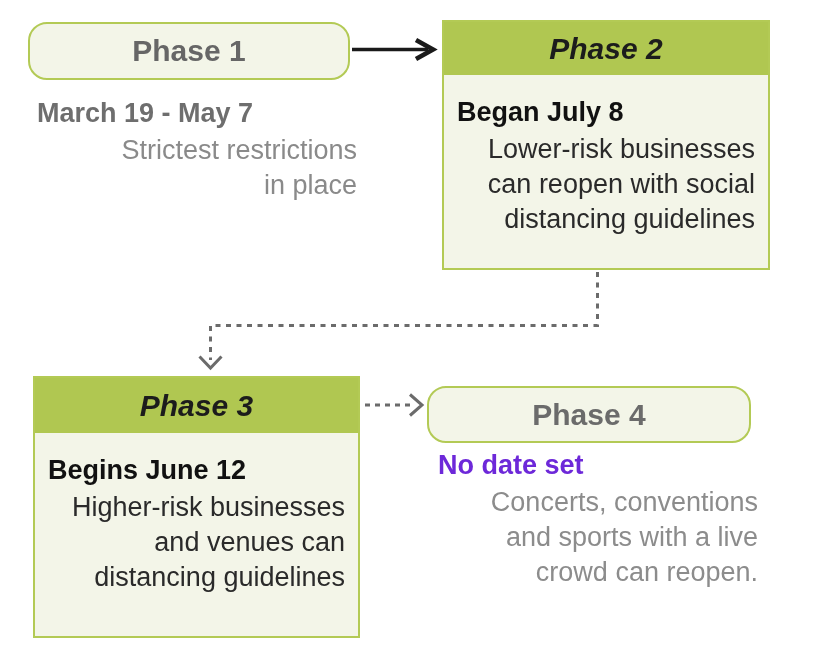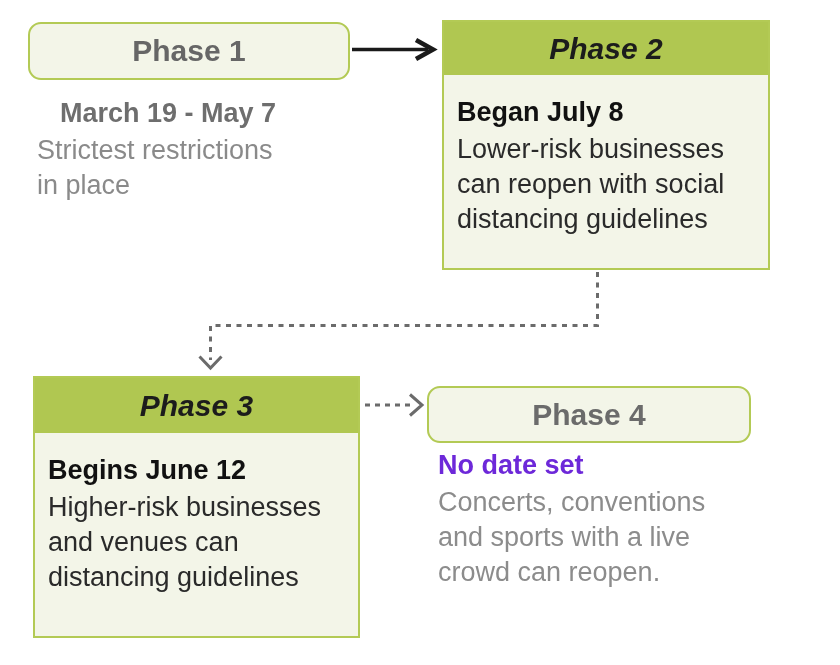--- a/index.html
+++ b/index.html
@@ -14,21 +14,21 @@
   .connectors {
     position:absolute;
     left:0; top:0;
     width:840px; height:665px;
     pointer-events:none;
   }
   .pill, .card { box-sizing:border-box; position:absolute; }
   .pill {
     border:2px solid #b3ca55;
     background:#f3f5e8;
-    border-radius:13px;
+    border-radius:19px;
     display:flex;
     align-items:center;
     justify-content:center;
     font-weight:bold;
     font-size:30px;
   }
   .pill-phase1 { left:28px; top:22px; width:322px; height:58px; color:#666666; }
   .pill-phase4 { left:427px; top:386px; width:324px; height:57px; color:#6b6b6b; }
   .card {
     border:2px solid #b3ca55;
@@ -48,30 +48,30 @@
   }
   .card-phase2 .card-header { height:53px; }
   .card-phase3 .card-header { height:55px; }
   .card-body {
     padding:20px 13px 0 13px;
     font-size:27px;
     line-height:35px;
     color:#2a2a2a;
   }
   .body-date { font-weight:bold; color:#111111; margin-bottom:2px; }
-  .desc-line { white-space:nowrap; }
+  .desc-line { white-space:nowrap;text-align:right; }
   .caption {
     position:absolute;
     font-size:27px;
     line-height:35px;
   }
   .caption-phase1 { left:37px; top:96px; width:320px; }
   .caption-phase4 { left:438px; top:448px; width:320px; }
   .cap-date { font-weight:bold; margin-bottom:2px; }
-  .caption-phase1 .cap-date { color:#6e6e6e;margin-left:23px; }
+  .caption-phase1 .cap-date { color:#6e6e6e; }
   .caption-phase1 .cap-desc { color:#8a8a8a; }
   .caption-phase4 .cap-date { color:#6d28d9; }
   .caption-phase4 .cap-desc { color:#8c8c8c; }
 </style>
 </head>
 <body>
 
 <div class="canvas">
 
   <svg class="connectors" viewBox="0 0 840 665">

